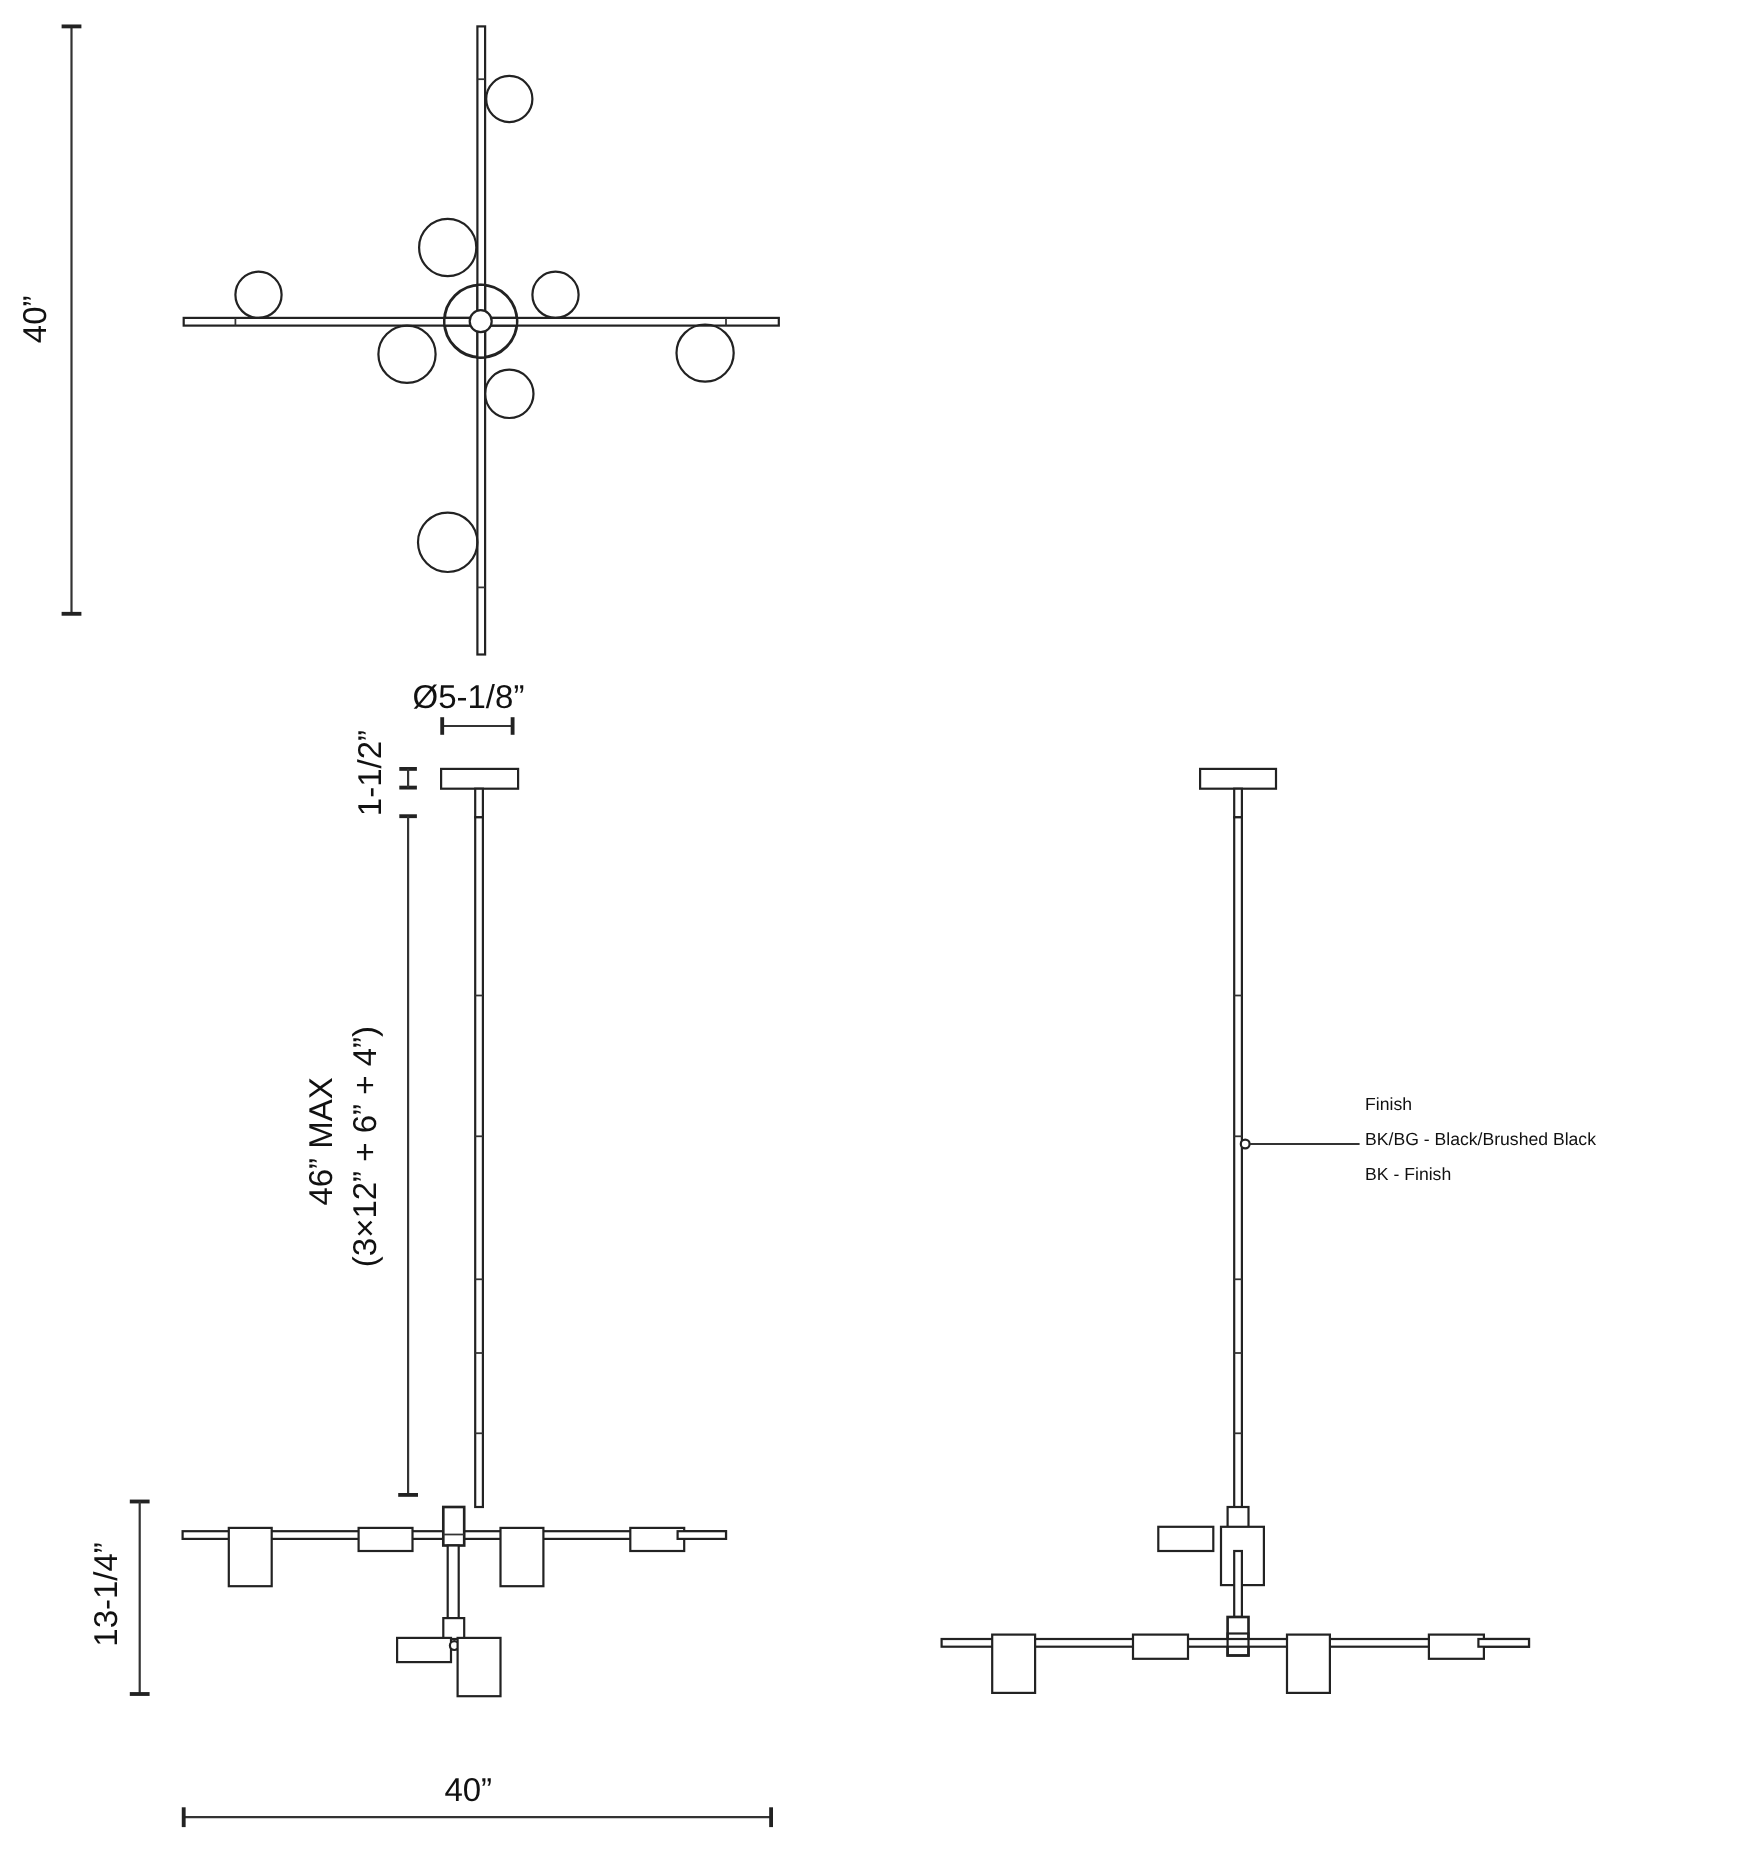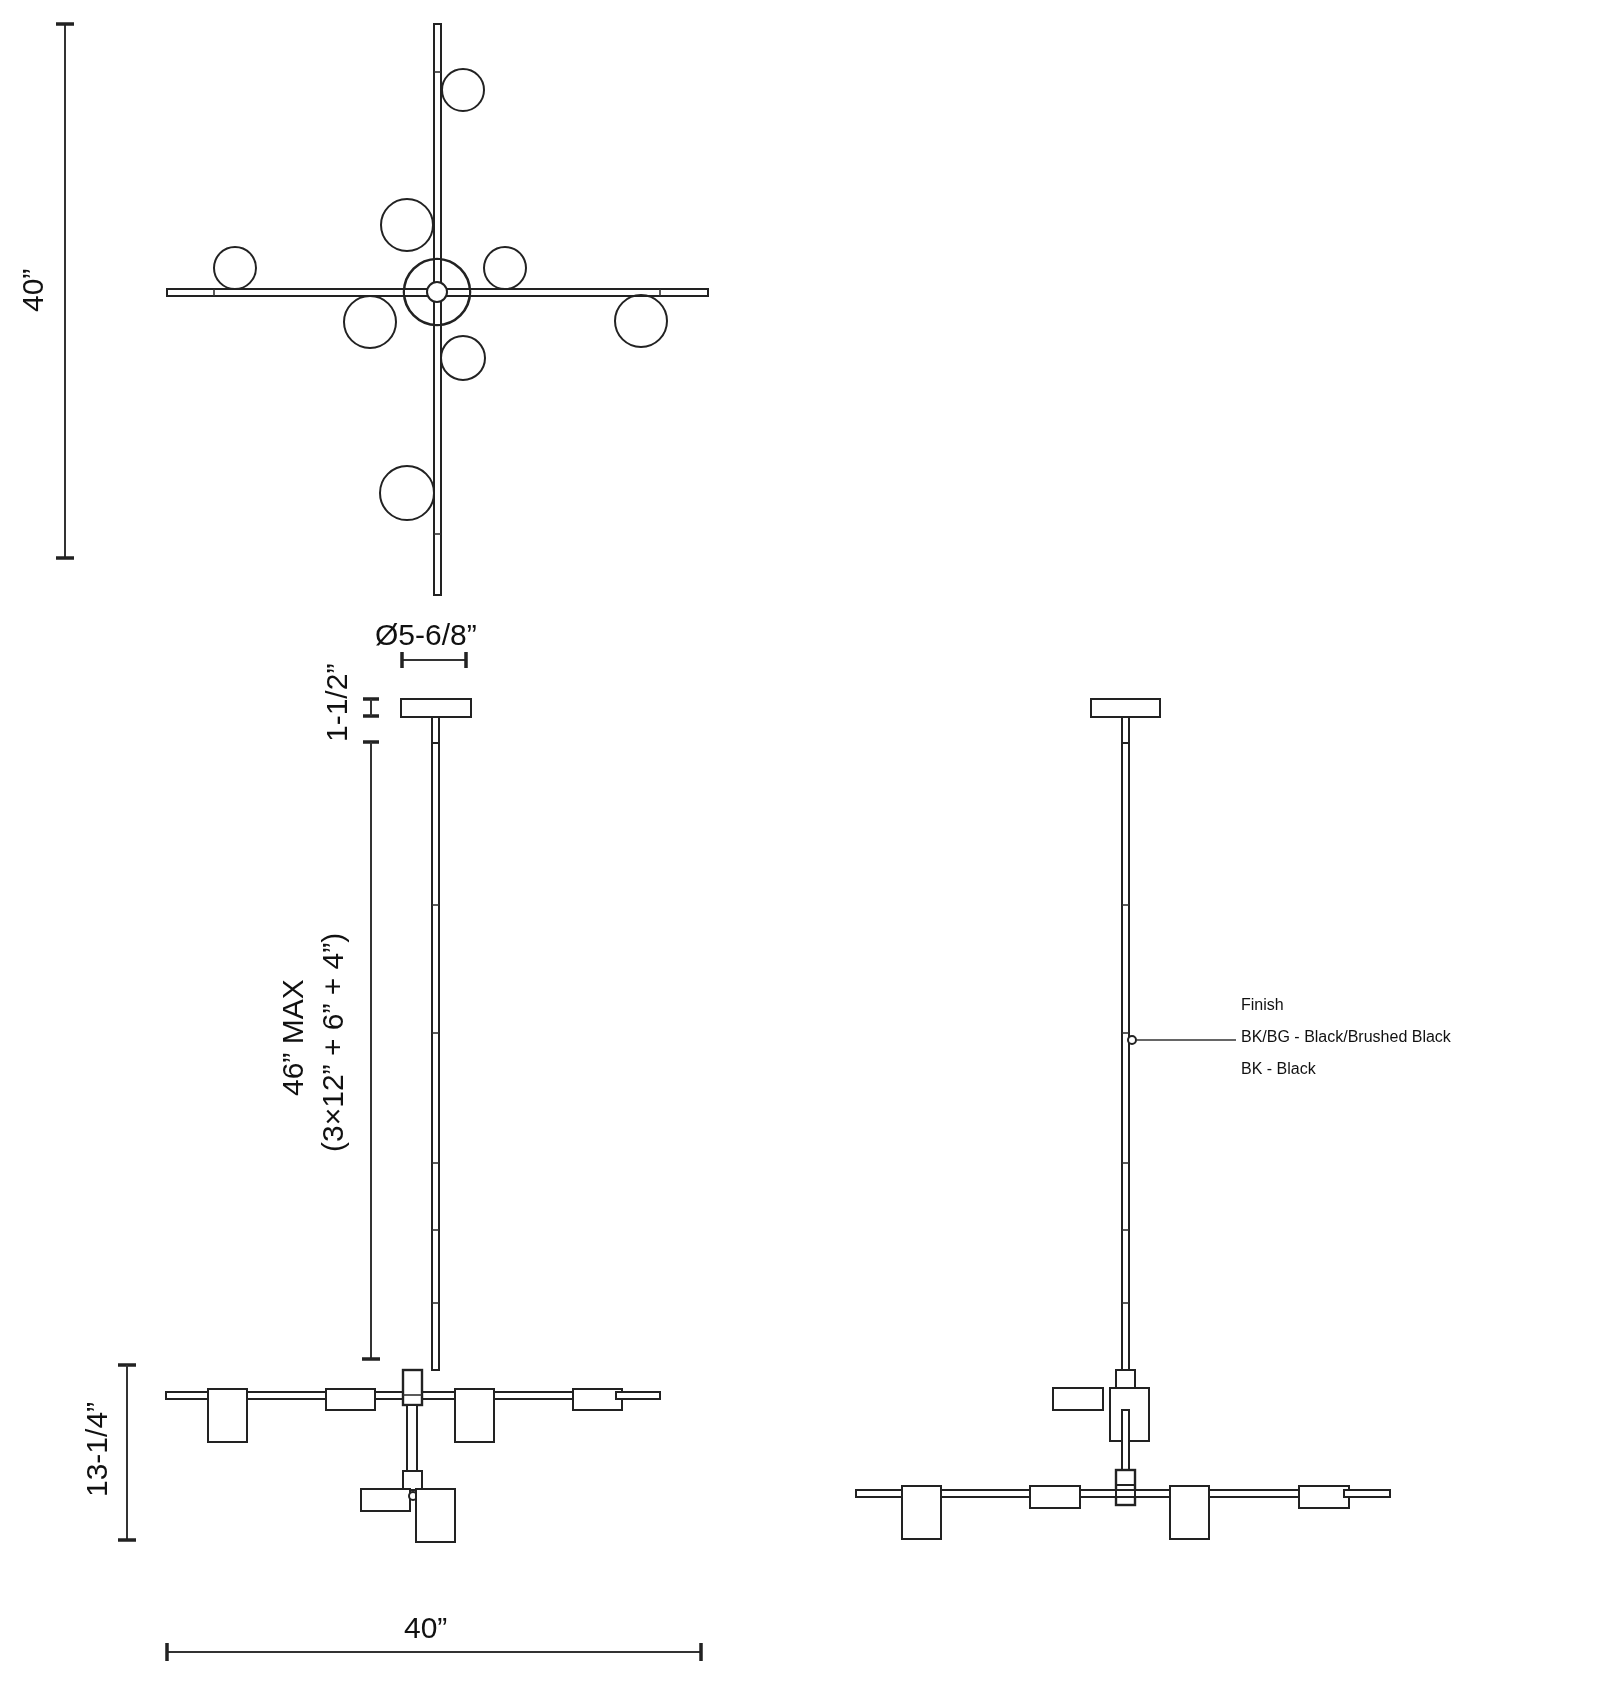--- a/index.html
+++ b/index.html
@@ -127,28 +127,28 @@
     <rect class="ln" x="902" y="1486" width="39" height="53"></rect>
     <rect class="ln" x="1030" y="1486" width="50" height="22"></rect>
     <rect class="ln" x="1170" y="1486" width="39" height="53"></rect>
     <rect class="ln" x="1299" y="1486" width="50" height="22"></rect>
     <rect class="ln" x="1344" y="1490" width="46" height="7"></rect>
   </g>
 </svg>
 
 <div class="lbl rot" style="left:18px; top:312px; font-size:30px;">40”</div>
 
-<div class="lbl" style="left:375px; top:620px; font-size:30px;">Ø5-6/8”</div>
+<div class="lbl" style="left:375px; top:620px; font-size:30px;">Ø5-1/8”</div>
 
 <div class="lbl rot" style="left:322px; top:742px; font-size:30px;">1-1/2”</div>
 
 <div class="lbl rot" style="left:278px; top:1096px; font-size:30px;">46” MAX</div>
 <div class="lbl rot" style="left:318px; top:1152px; font-size:30px;">(3×12” + 6” + 4”)</div>
 
 <div class="lbl rot" style="left:82px; top:1497px; font-size:30px;">13-1/4”</div>
 
 <div class="lbl" style="left:404px; top:1613px; font-size:30px;">40”</div>
 
 <div class="note" style="left:1241px; top:989px;">
   <div>Finish</div>
   <div>BK/BG - Black/Brushed Black</div>
-  <div>BK - Black</div>
+  <div>BK - Finish</div>
 </div>
 
 </body></html>

